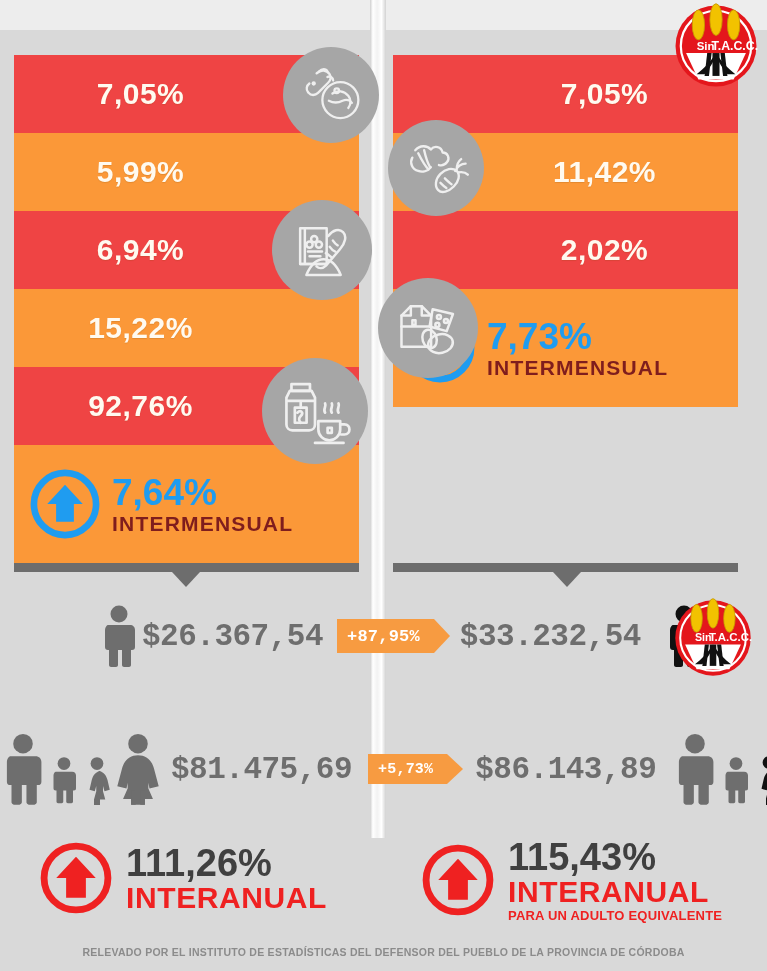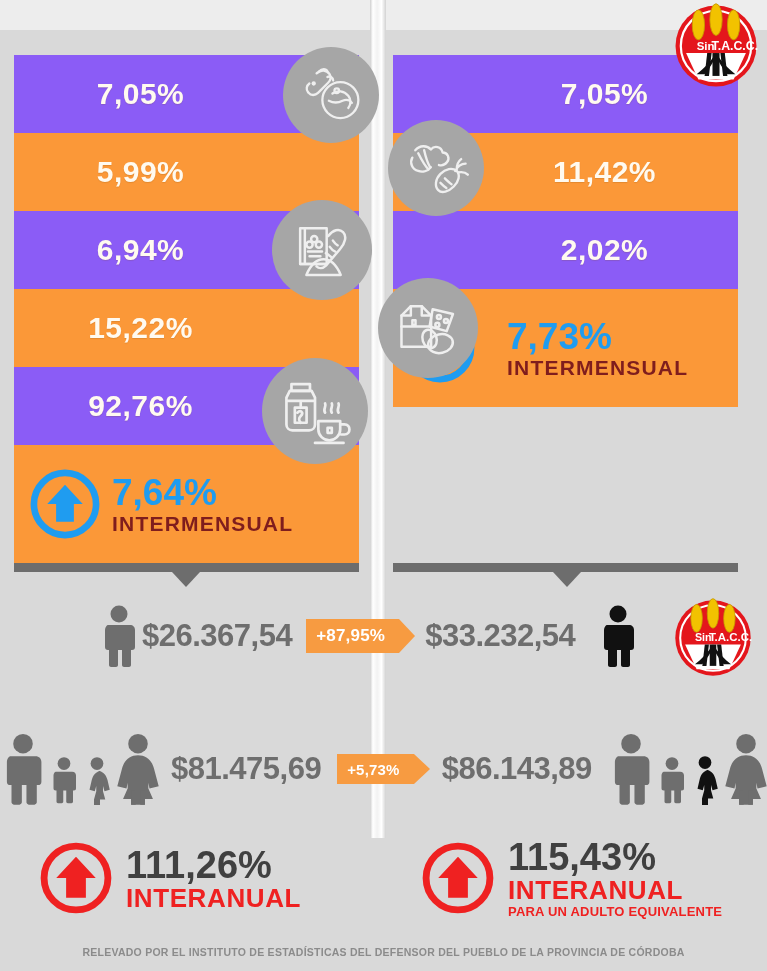--- a/index.html
+++ b/index.html
@@ -18,77 +18,77 @@
   
   .divider{position:absolute;left:370px;top:0;width:16px;height:838px;
     background:linear-gradient(to right,#cfcfcf 0%,#ffffff 18%,#f2f2f2 45%,#ffffff 72%,#d2d2d2 100%);}
 
   
   .panel{position:absolute;top:55px;width:345px;height:508px;overflow:hidden;}
   .panel.left{left:14px;}
   .panel.right{left:393px;}
 
   .row{height:78px;display:flex;align-items:center;position:relative;}
-  .row.lite{background:#8b5cf6;}
+  .row.lite{background:#ef4444;}
   .row.dark{background:#fb9838;}
   .row .val{
     width:100%;text-align:center;color:#fffaf0;
     font-size:30px;font-weight:700;letter-spacing:.5px;
     text-shadow:0 1px 1px rgba(120,70,0,.18);
   }
   .panel.left .row .val{padding-right:92px;box-sizing:border-box;}
   .panel.right .row .val{padding-left:78px;box-sizing:border-box;}
 
   .summary{
     height:118px;background:#fb9838;display:flex;align-items:center;position:relative;
   }
   .panel.left .summary{padding-left:14px;}
-  .panel.right .summary{padding-left:10px;gap:20px;}
+  .panel.right .summary{padding-left:10px;}
   .sum-arrow{width:74px;height:74px;flex:0 0 74px;}
   .sum-text{margin-left:10px;line-height:1;}
   .sum-pct{font-size:37px;font-weight:700;color:#1f9cf0;letter-spacing:0px;}
   .sum-label{font-size:21px;font-weight:700;color:#7f1d1d;letter-spacing:1.2px;margin-top:2px;}
 
   
   .underbar{position:absolute;height:9px;background:#6d6d6d;top:563px;}
   .underbar.left{left:14px;width:345px;}
   .underbar.right{left:393px;width:345px;}
   .caret{position:absolute;top:572px;width:0;height:0;
     border-left:14px solid transparent;border-right:14px solid transparent;
     border-top:15px solid #6d6d6d;}
   .caret.left{left:172px;}
   .caret.right{left:553px;}
 
   
   .foodcircle{position:absolute;border-radius:50%;background:#a6a6a6;display:flex;align-items:center;justify-content:center;}
   .foodcircle svg{display:block;}
 
   
-  .moneyrow{position:absolute;left:0;width:767px;display:flex;align-items:center;}
+  .moneyrow{position:absolute;left:0;width:767px;display:flex;align-items:center;font-family:Liberation Mono, monospace;}
   .money{font-size:31px;font-weight:700;color:#6e6e6e;letter-spacing:-.5px;white-space:nowrap;}
   .chip{
     position:relative;height:34px;display:flex;align-items:center;justify-content:center;
     background:#f79b41;color:#ffffff;font-size:17px;font-weight:700;letter-spacing:.2px;
     padding:0 14px 0 10px;
   }
   .chip:after{
     content:"";position:absolute;right:-16px;top:0;width:0;height:0;
     border-top:17px solid transparent;border-bottom:17px solid transparent;border-left:16px solid #f79b41;
   }
   .chip.small{height:30px;font-size:15px;}
   .chip.small:after{border-top-width:15px;border-bottom-width:15px;}
 
   .people{display:flex;align-items:flex-end;gap:3px;}
 
   
   .bottomblk{position:absolute;display:flex;align-items:center;}
   .red-arrow{width:76px;height:76px;flex:0 0 76px;}
   .red-text{margin-left:12px;line-height:1;}
   .red-pct{font-size:38px;font-weight:700;color:#404040;letter-spacing:0;}
-  .red-label{font-size:26px;font-weight:700;color:#ef2121;letter-spacing:.6px;margin-top:1px;}
+  .red-label{font-size:30px;font-weight:700;color:#ef2121;letter-spacing:.6px;margin-top:1px;}
   .red-sub{font-size:13px;font-weight:700;color:#ef2121;letter-spacing:.2px;margin-top:2px;}
 
   .footer{position:absolute;left:0;top:946px;width:767px;text-align:center;
     font-size:10.5px;font-weight:700;color:#8b8b8b;letter-spacing:.25px;}
 
   
   .tacc{position:absolute;border-radius:50%;}
 </style>
 </head>
 <body>

